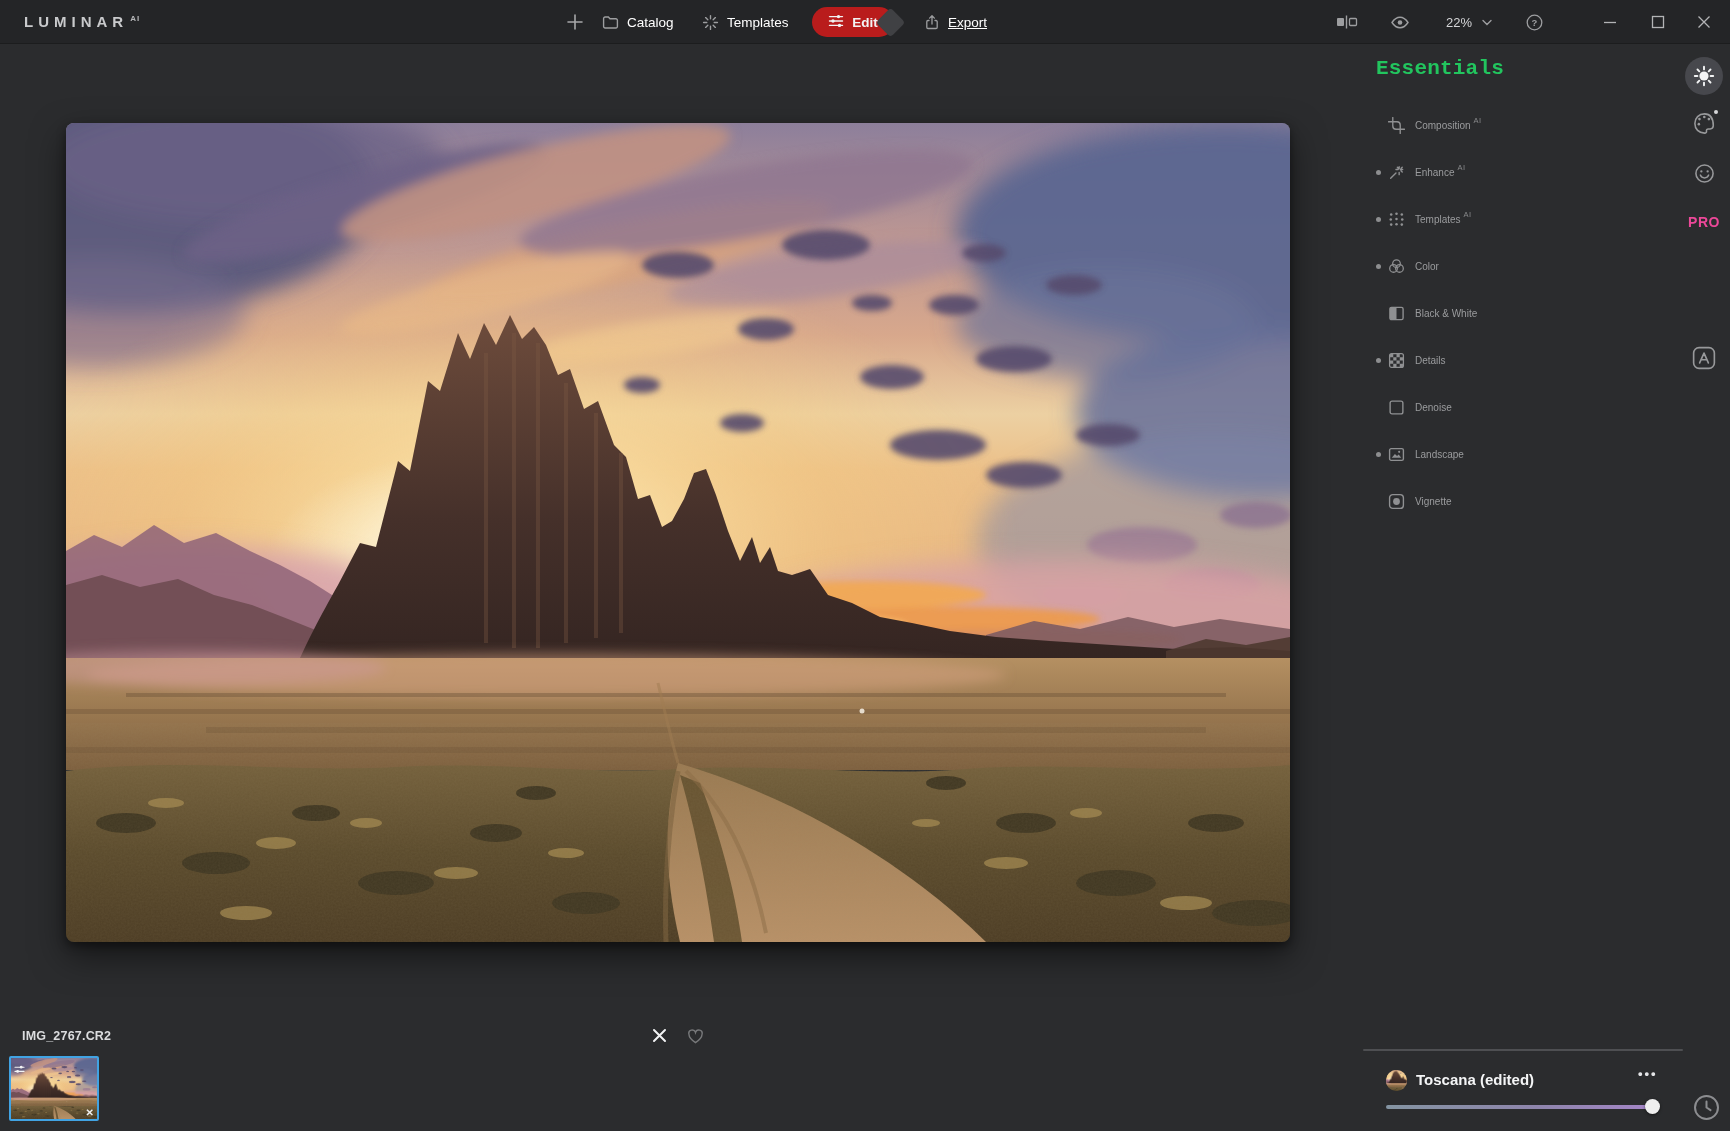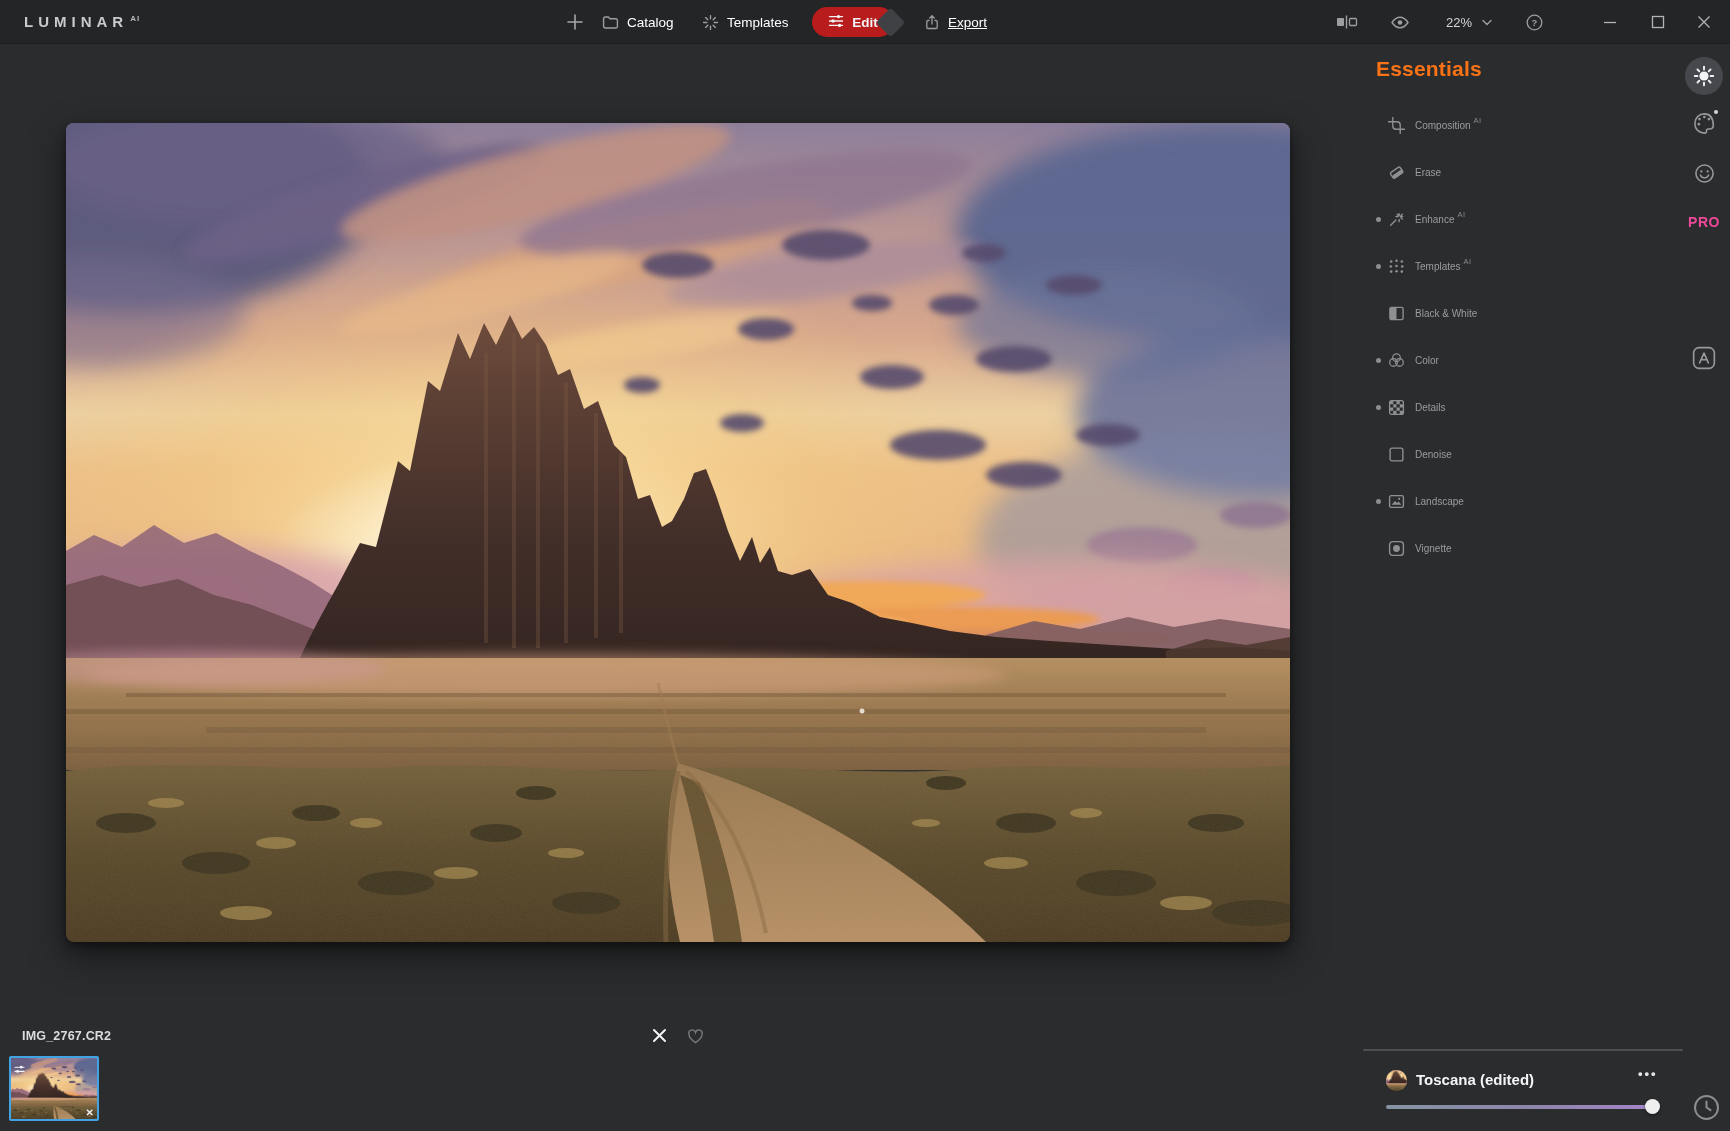--- a/index.html
+++ b/index.html
@@ -32,22 +32,22 @@
   .help-btn { left:1526px; } 
   .min-btn{left:1602px;} .max-btn{left:1650px;} .close-btn{left:1696px;}
 
   
   .photo-wrap { position:absolute; left:66px; top:123px; width:1224px; height:819px;
                 border-radius:8px; overflow:hidden;
                 box-shadow:0 14px 34px rgba(0,0,0,.5), 0 4px 10px rgba(0,0,0,.4); }
   .photo-wrap svg { display:block; width:1224px; height:819px; }
 
   
-  .panel-title { position:absolute; left:1376px; top:57px; color:#f97316;
-                 font-size:21px; font-weight:700; letter-spacing:.2px; }
+  .panel-title { position:absolute; left:1376px; top:57px; color:#22c55e;
+                 font-size:21px; font-weight:700; letter-spacing:.2px;font-family:Liberation Mono, monospace; }
   .tools { position:absolute; left:1376px; top:102px; width:230px; list-style:none; }
   .tool { position:relative; height:47px; display:flex; align-items:center; }
   .tool .dot { position:absolute; left:0; width:5px; height:5px; border-radius:50%;
                background:#8d8e90; }
   .tool .ticon { margin-left:12px; width:17px; height:17px; display:flex;
                  align-items:center; justify-content:center; }
   .tool .tlabel { margin-left:10px; color:#9b9c9e; font-size:10px; }
   .tool sup { font-size:7.5px; color:#88898b; margin-left:3px; position:relative; top:-5px;
               letter-spacing:.5px; }
 
@@ -406,33 +406,20 @@
       <span class="ticon">
         <svg width="17" height="17" viewBox="0 0 16 16" stroke="#8f9092" stroke-width="1.3" fill="none" stroke-linecap="round">
           <path d="M4.5 0.5 V8.5 A3 3 0 0 0 7.5 11.5 H15.5"></path>
           <path d="M0.5 4.5 H8.5 A3 3 0 0 1 11.5 7.5 V15.5"></path>
         </svg>
       </span>
       <span class="tlabel">Composition</span>
       <sup>AI</sup>
     </li>
     <li class="tool">
-
-      <span class="ticon">
-        <svg width="17" height="17" viewBox="0 0 16 16">
-          <g transform="rotate(-35 8 8)">
-            <rect x="2.5" y="5" width="11" height="6.5" rx="1.4" fill="none" stroke="#8f9092" stroke-width="1.3"></rect>
-            <rect x="2.5" y="8.2" width="11" height="3.3" rx="1.2" fill="#8f9092"></rect>
-          </g>
-        </svg>
-      </span>
-      <span class="tlabel">Erase</span>
-
-    </li>
-    <li class="tool">
       <span class="dot"></span>
       <span class="ticon">
         <svg width="17" height="17" viewBox="0 0 16 16" stroke="#8f9092" stroke-width="1.3" stroke-linecap="round" fill="none">
           <path d="M2.5 13.5 L7.5 8.5"></path>
           <path d="M10.5 2.5v2M10.5 8v2M7.5 5.2h2M11.8 5.2h2M8.8 3 10 4.2M12.2 6.4l1.2 1.2M13.4 3 12.2 4.2"></path>
         </svg>
       </span>
       <span class="tlabel">Enhance</span>
       <sup>AI</sup>
     </li>
@@ -448,40 +435,40 @@
             <circle cx="13.4" cy="8" r="1.2"></circle>
           <circle cx="3" cy="12.8" r="1.2"></circle>
             <circle cx="8" cy="12.4" r="1.2"></circle>
             <circle cx="13" cy="12.8" r="1.2"></circle>
         </svg>
       </span>
       <span class="tlabel">Templates</span>
       <sup>AI</sup>
     </li>
     <li class="tool">
-
-      <span class="ticon">
-        <svg width="17" height="17" viewBox="0 0 16 16">
-          <rect x="1.8" y="2.2" width="12.4" height="11.6" rx="1.5" fill="none" stroke="#8f9092" stroke-width="1.3"></rect>
-          <path d="M3.3 2.2 H8 V13.8 H3.3 A1.5 1.5 0 0 1 1.8 12.3 V3.7 A1.5 1.5 0 0 1 3.3 2.2 Z" fill="#8f9092"></path>
-        </svg>
-      </span>
-      <span class="tlabel">Black &amp; White</span>
-
-    </li>
-    <li class="tool">
       <span class="dot"></span>
       <span class="ticon">
         <svg width="17" height="17" viewBox="0 0 16 16" stroke="#8f9092" stroke-width="1.2" fill="none">
           <circle cx="8" cy="5.3" r="3.6"></circle>
             <circle cx="5.2" cy="9.8" r="3.6"></circle>
             <circle cx="10.8" cy="9.8" r="3.6"></circle>
         </svg>
       </span>
       <span class="tlabel">Color</span>
+
+    </li>
+    <li class="tool">
+
+      <span class="ticon">
+        <svg width="17" height="17" viewBox="0 0 16 16">
+          <rect x="1.8" y="2.2" width="12.4" height="11.6" rx="1.5" fill="none" stroke="#8f9092" stroke-width="1.3"></rect>
+          <path d="M3.3 2.2 H8 V13.8 H3.3 A1.5 1.5 0 0 1 1.8 12.3 V3.7 A1.5 1.5 0 0 1 3.3 2.2 Z" fill="#8f9092"></path>
+        </svg>
+      </span>
+      <span class="tlabel">Black &amp; White</span>
 
     </li>
     <li class="tool">
       <span class="dot"></span>
       <span class="ticon">
         <svg width="17" height="17" viewBox="0 0 16 16">
           <rect x="1.5" y="1.5" width="13" height="13" rx="1.8" fill="none" stroke="#8f9092" stroke-width="1.2"></rect>
           <g fill="#8f9092">
             <rect x="1.9" y="1.9" width="3.05" height="3.05"></rect>
               <rect x="8" y="1.9" width="3.05" height="3.05"></rect>

